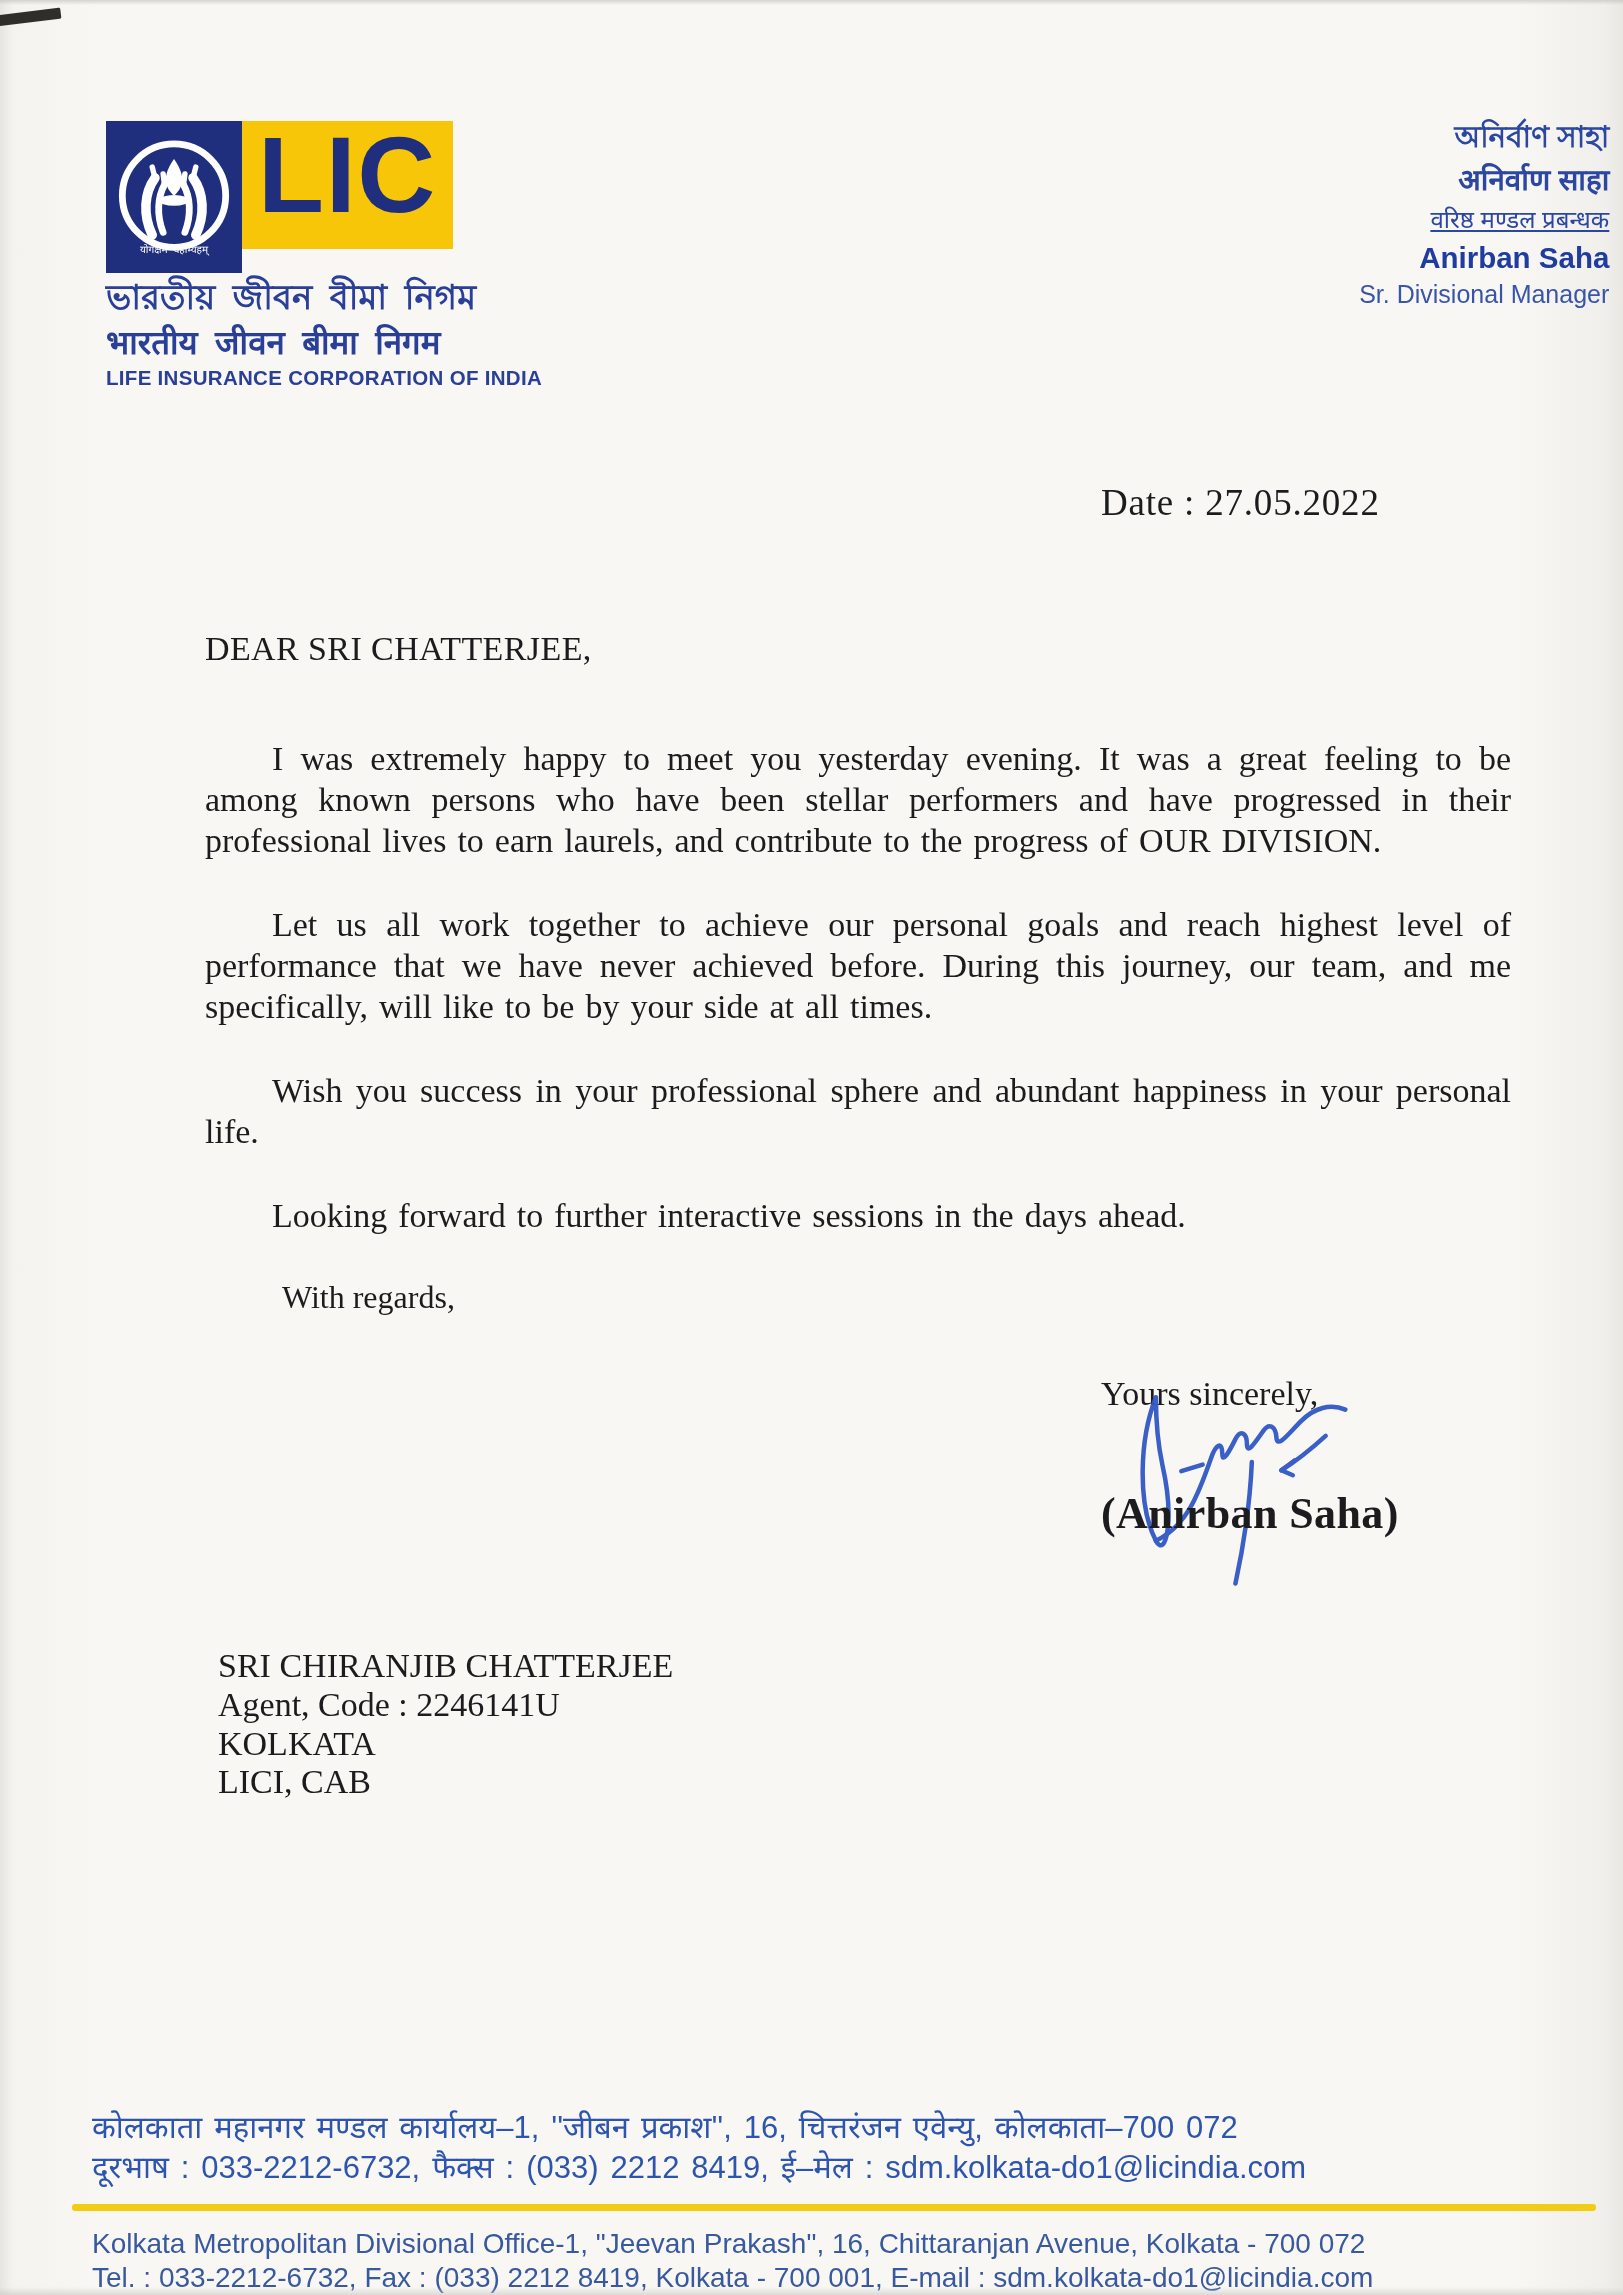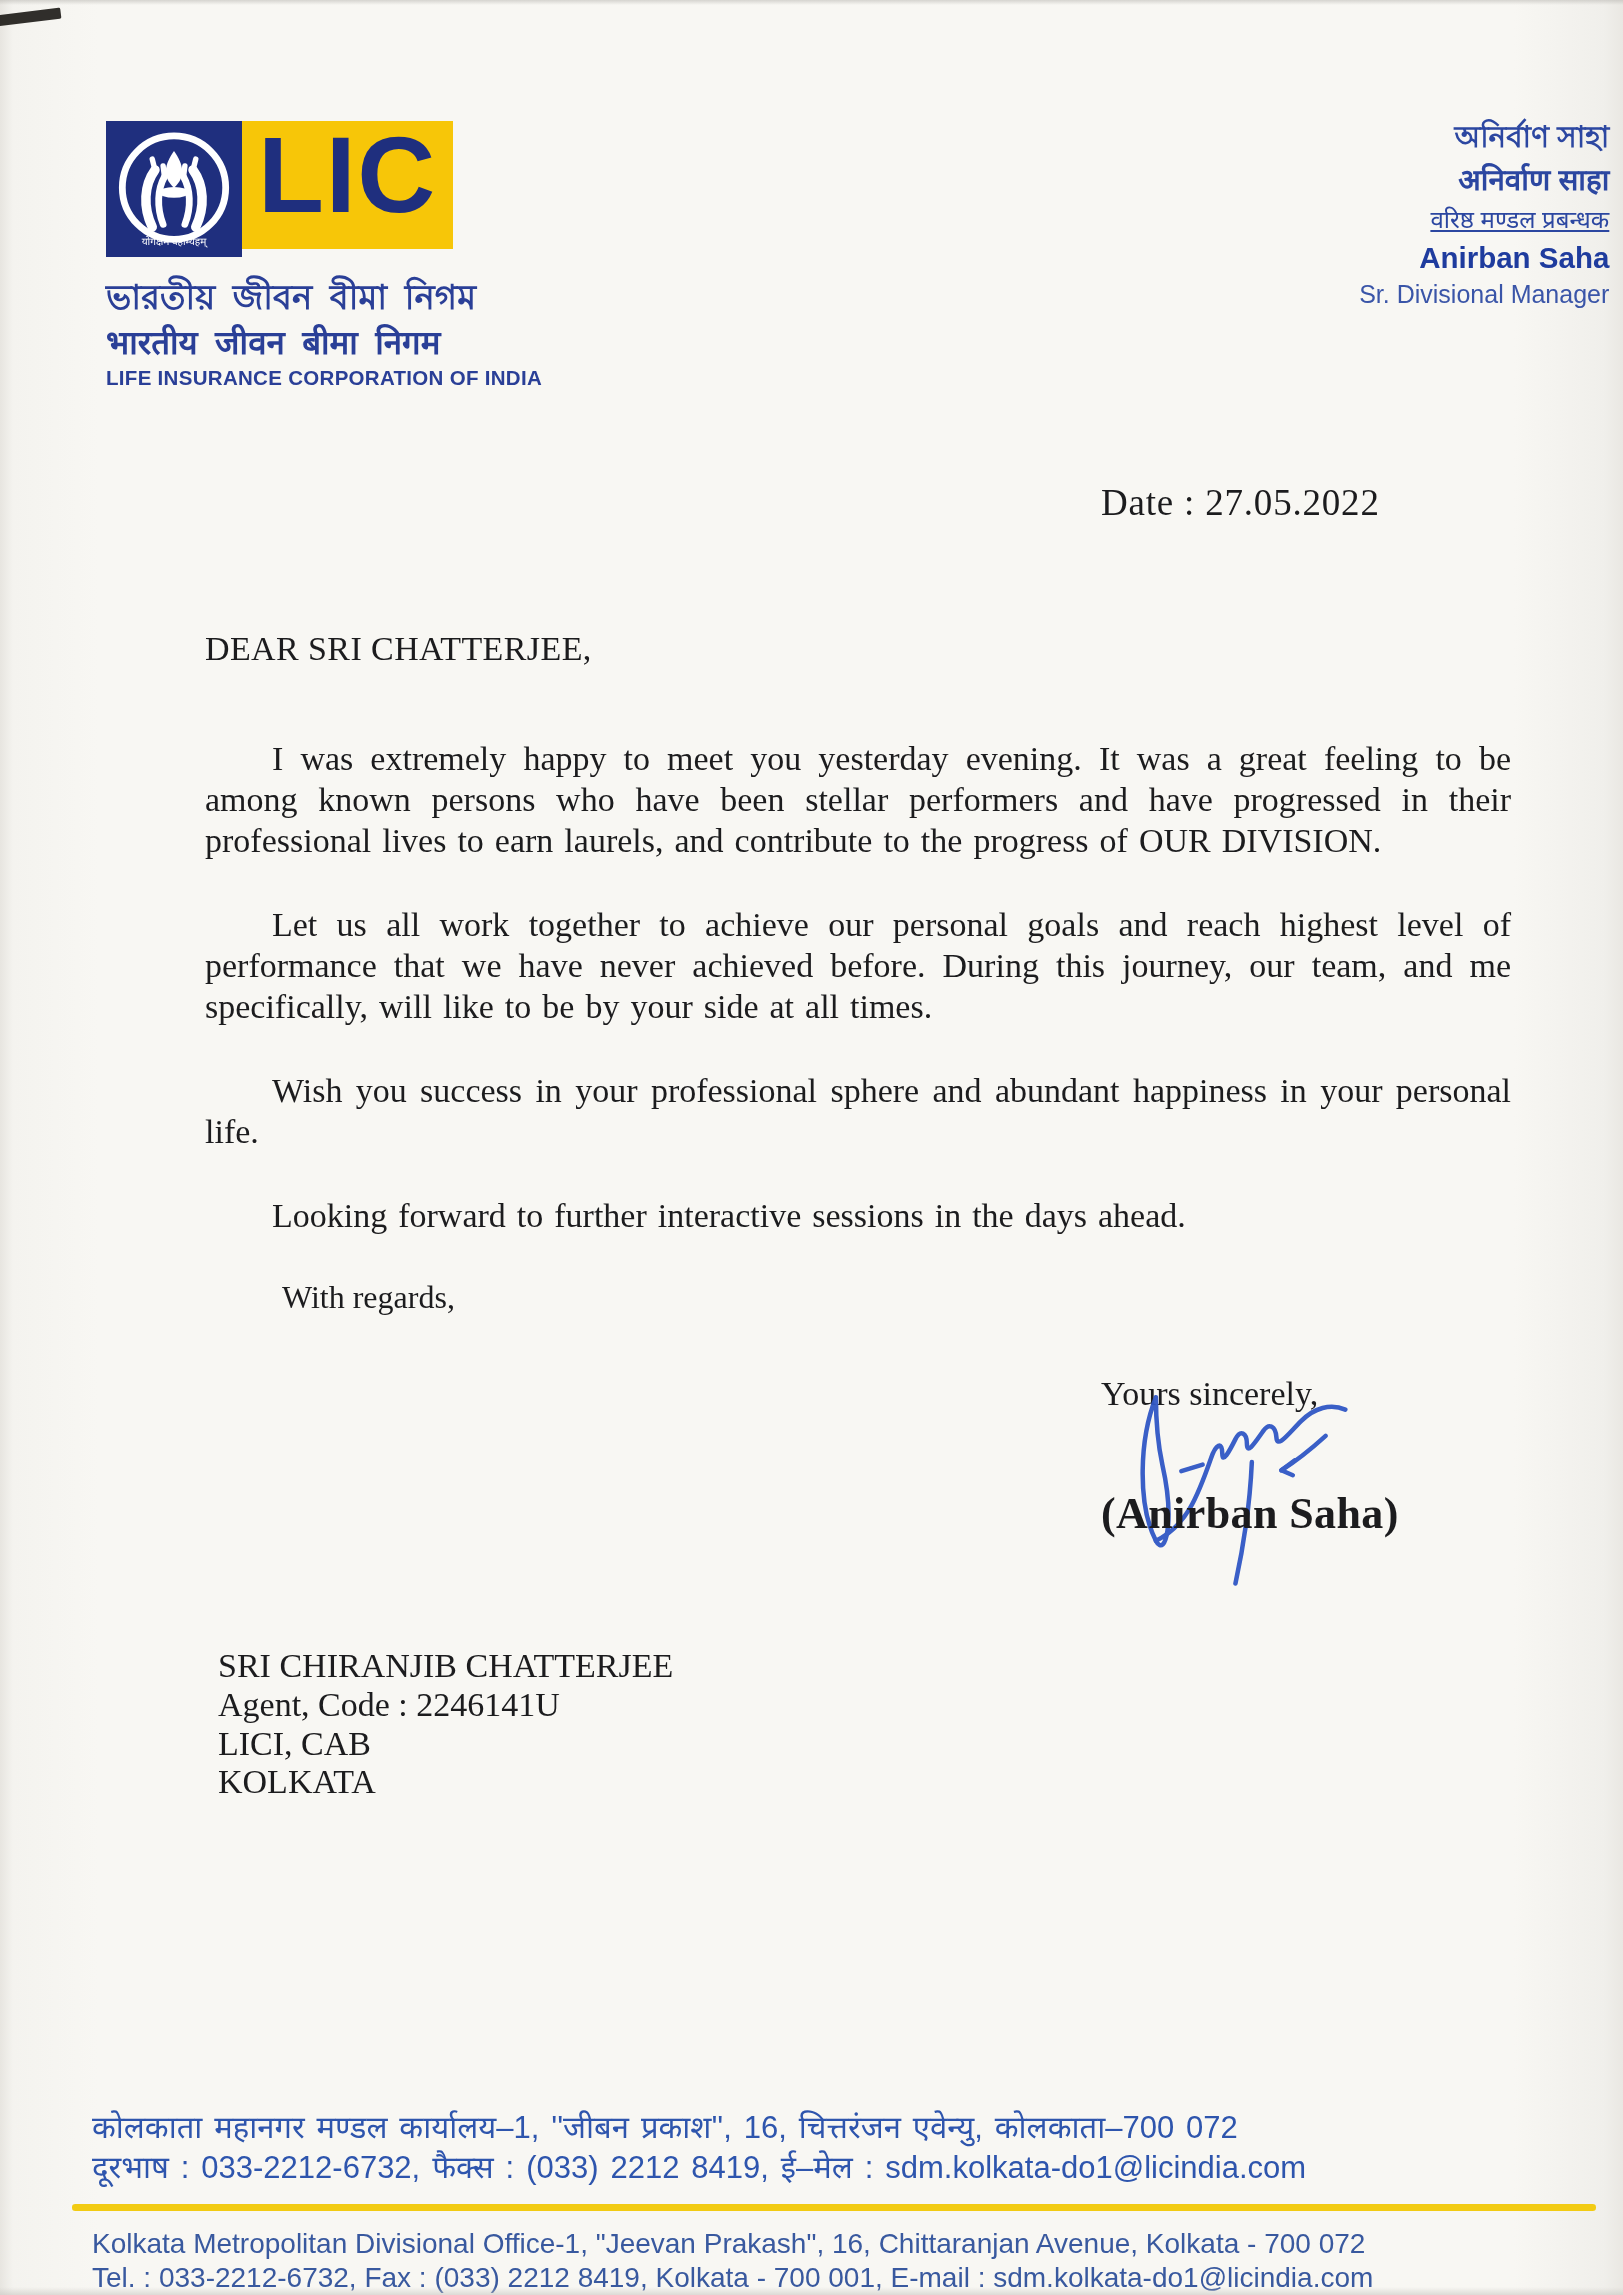--- a/index.html
+++ b/index.html
@@ -25,21 +25,21 @@
     opacity:.6;
   }
   .corner-mark{
     position:absolute;left:-11.5px;top:11.5px;width:72px;height:10.6px;
     background:#14120f;transform:rotate(-7deg);border-radius:1.6px;opacity:.88;
   }
 
   
   .brand{position:absolute;left:106px;top:121px;width:458px;}
   .logo-row{display:flex;align-items:stretch;height:128px;}
-  .emblem-box{width:136px;height:136px;background:#1f2f7e;flex:0 0 auto;}
+  .emblem-box{width:136px;height:152px;background:#1f2f7e;flex:0 0 auto;font-family:Liberation Mono, monospace;}
   .emblem-box svg{display:block;width:100%;height:100%;}
   .lic-box{
     width:211px;height:128px;background:#f7c608;flex:0 0 auto;
     display:flex;justify-content:center;
   }
   .lic-word{
     font-family:"Liberation Sans","DejaVu Sans",sans-serif;
     font-weight:bold;font-size:108px;line-height:1;color:#1f2f7e;letter-spacing:1.6px;
   }
   .brand-bn{margin-top:30px;font-family:"Liberation Sans","DejaVu Sans",sans-serif;
@@ -156,22 +156,22 @@
         <path d="M214,92 L198,104 L212,110"></path>
         <path d="M162,94 C160,138 152,196 142,242"></path>
       </g>
     </svg>
     <div class="signatory">(Anirban Saha)</div>
   </div>
 
   <div class="recipient">
     <div>SRI CHIRANJIB CHATTERJEE</div>
     <div>Agent, Code : 2246141U</div>
+    <div>KOLKATA</div>
     <div>LICI, CAB</div>
-    <div>KOLKATA</div>
   </div>
 
   <footer class="footer">
     <div class="f-hi1">कोलकाता महानगर मण्डल कार्यालय–1, ''जीबन प्रकाश'', 16, चित्तरंजन एवेन्यु, कोलकाता–700 072</div>
     <div class="f-hi2">दूरभाष :  033-2212-6732, फैक्स :  (033) 2212 8419, ई–मेल :  sdm.kolkata-do1@licindia.com</div>
     <div class="f-rule"></div>
     <div class="f-en1">Kolkata Metropolitan Divisional Office-1, "Jeevan Prakash", 16, Chittaranjan Avenue, Kolkata - 700 072</div>
     <div class="f-en2">Tel. : 033-2212-6732, Fax : (033) 2212 8419, Kolkata - 700 001, E-mail : sdm.kolkata-do1@licindia.com</div>
   </footer>
 

